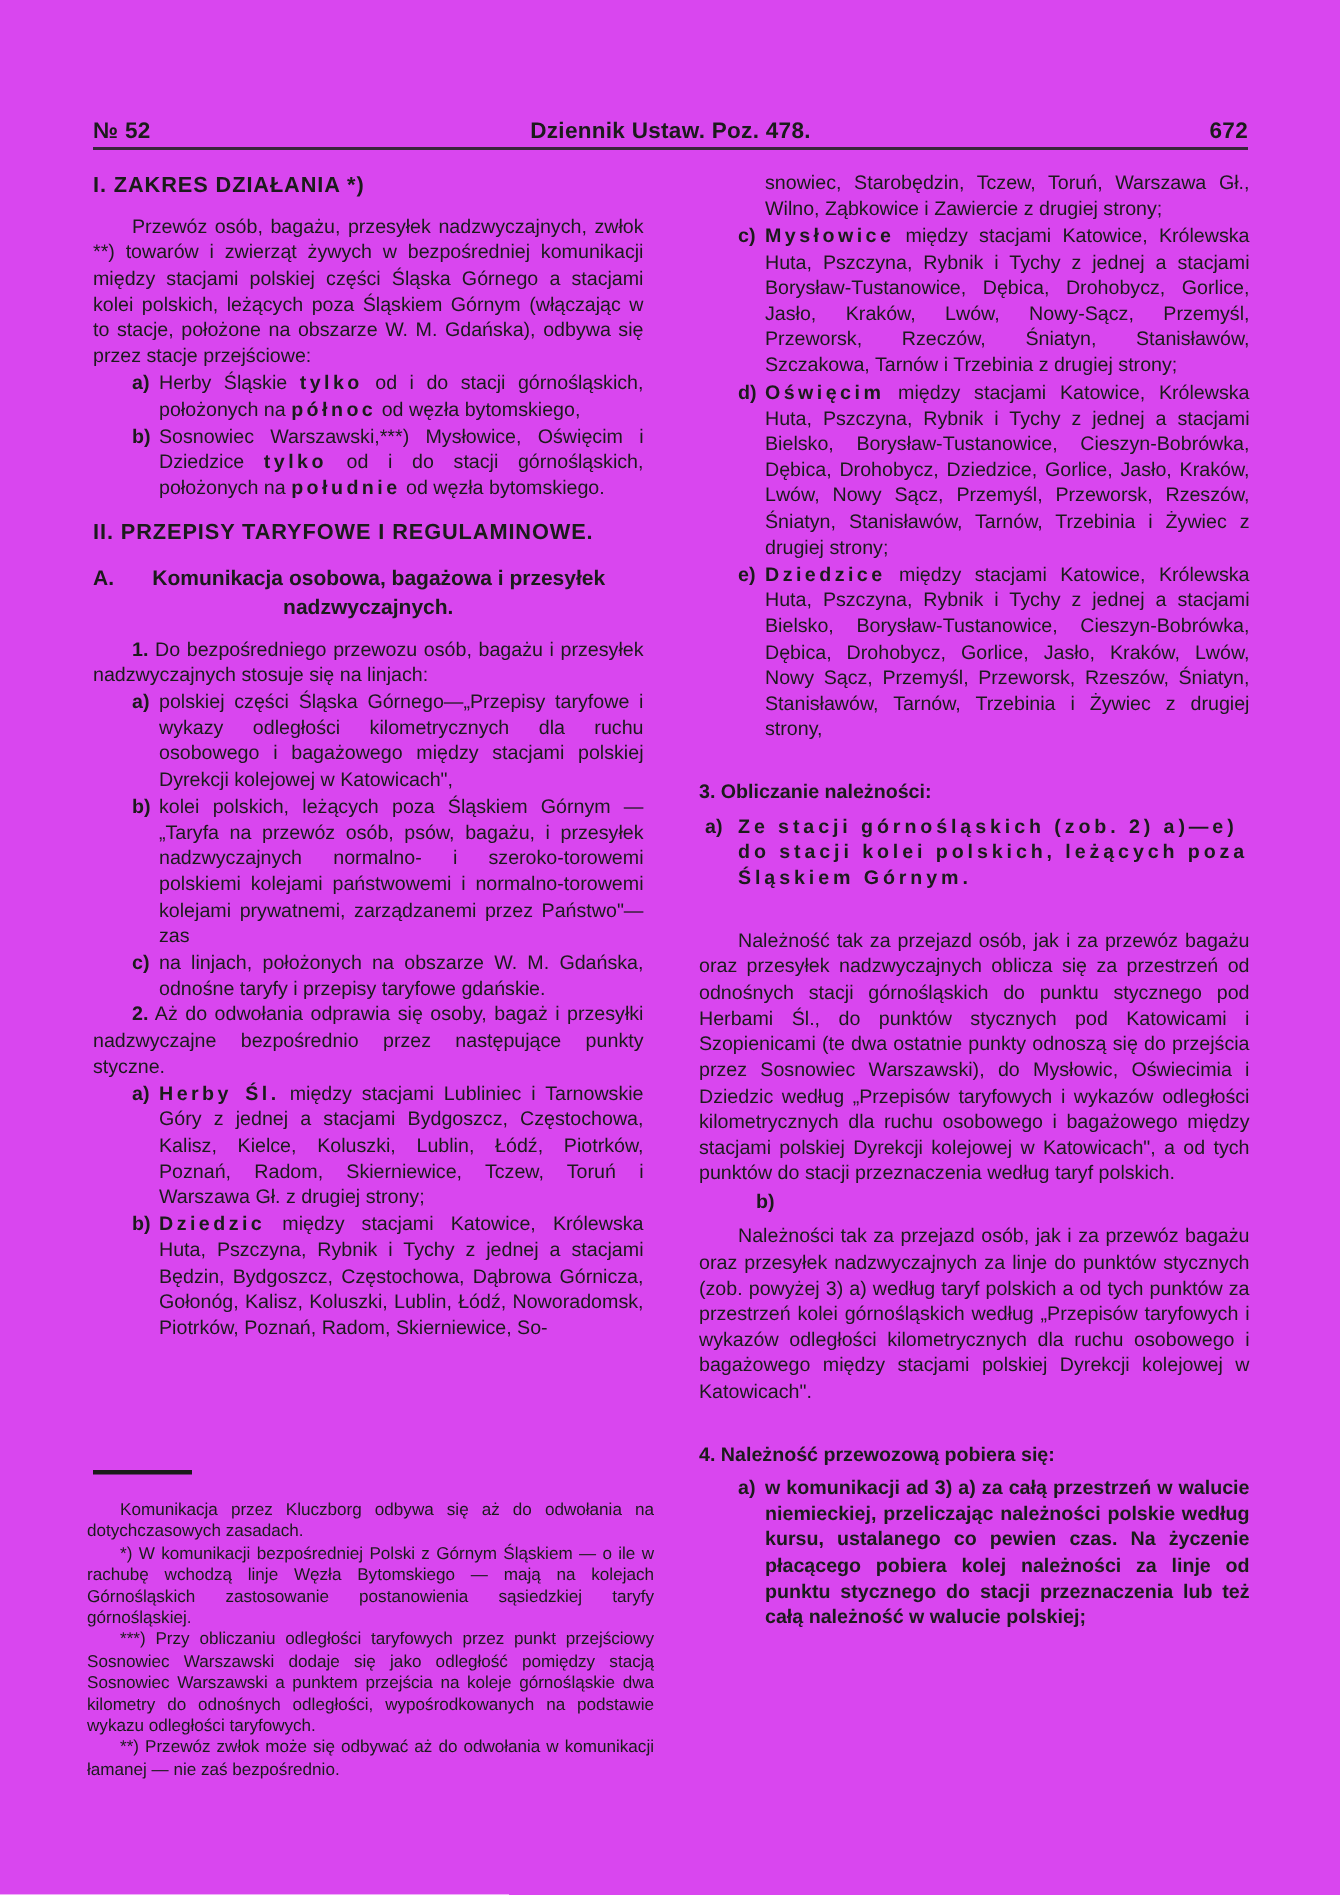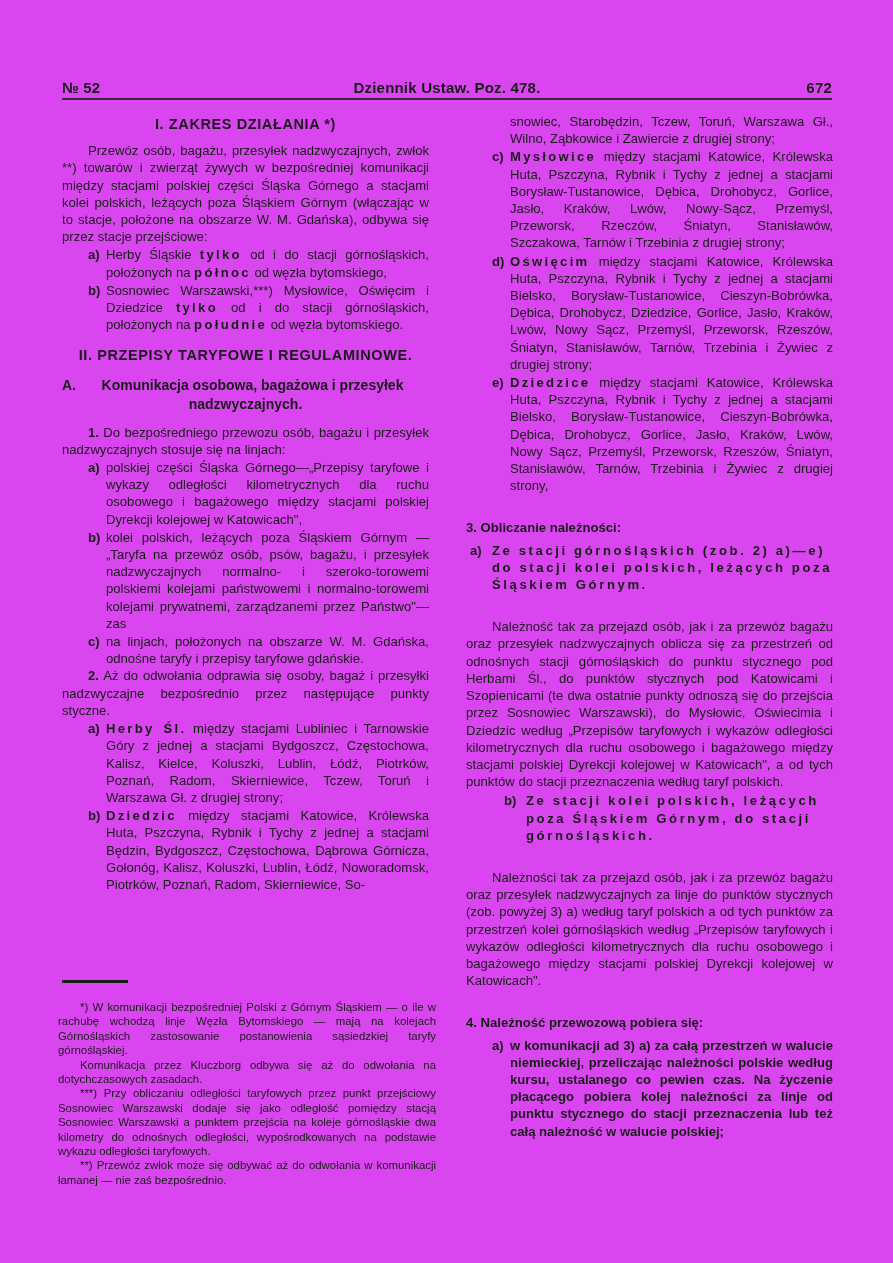--- a/index.html
+++ b/index.html
@@ -70,21 +70,20 @@
     font-size: 13.1px;
     line-height: 17.2px;
     text-align: justify;
     hyphens: none;
   }
   .col-left  { left: 62px; }
   .col-right { left: 466px; }
 
   
   .h-roman {
-    text-align: center;
     font-weight: bold;
     font-size: 14.5px;
     letter-spacing: .6px;
     margin: 4px 0 9px 0;
   }
   .h-roman.tight { margin-top: 14px; margin-bottom: 11px; }
   .h-alpha {
     font-weight: bold;
     font-size: 14px;
     text-align: center;
@@ -237,22 +236,22 @@
 
     <div class="item">
       <span class="mk">b)</span>
       <span class="sp">Dziedzic</span><span> między stacjami Katowice, Królewska Huta, Pszczyna, Rybnik i Tychy z jednej a stacjami Będzin, Bydgoszcz, Częstochowa, Dąbrowa Górnicza, Gołonóg, Kalisz, Koluszki, Lublin, Łódź, Noworadomsk, Piotrków, Poznań, Radom, Skierniewice, So-</span>
     </div>
 
   </div>
 
   <div class="fn-rule"></div>
   <div class="footnotes">
+    <p class="fn-ind">Komunikacja przez Kluczborg odbywa się aż do odwołania na dotychczasowych zasadach.</p>
     <p class="fn-ind">*) W komunikacji bezpośredniej Polski z Górnym Śląskiem — o ile w rachubę wchodzą linje Węzła Bytomskiego — mają na kolejach Górnośląskich zastosowanie postanowienia sąsiedzkiej taryfy górnośląskiej.</p>
-    <p class="fn-ind">Komunikacja przez Kluczborg odbywa się aż do odwołania na dotychczasowych zasadach.</p>
     <p class="fn-ind">***) Przy obliczaniu odległości taryfowych przez punkt przejściowy Sosnowiec Warszawski dodaje się jako odległość pomiędzy stacją Sosnowiec Warszawski a punktem przejścia na koleje górnośląskie dwa kilometry do odnośnych odległości, wypośrodkowanych na podstawie wykazu odległości taryfowych.</p>
     <p class="fn-ind">**) Przewóz zwłok może się odbywać aż do odwołania w komunikacji łamanej — nie zaś bezpośrednio.</p>
   </div>
 
   <div class="col col-right">
 
     <div class="item">
       <span>snowiec, Starobędzin, Tczew, Toruń, Warszawa Gł., Wilno, Ząbkowice i Zawiercie z drugiej strony;</span>
     </div>
 
@@ -278,21 +277,20 @@
 
     <div class="item-wide">
       <span class="mk">a)</span>
       <span class="sp2">Ze stacji górnośląskich (zob. 2) a)—e) do stacji kolei polskich, leżących poza Śląskiem Górnym.</span>
     </div>
 
     <p class="indent para gap">Należność tak za przejazd osób, jak i za przewóz bagażu oraz przesyłek nadzwyczajnych oblicza się za przestrzeń od odnośnych stacji górnośląskich do punktu stycznego pod Herbami Śl., do punktów stycznych pod Katowicami i Szopienicami (te dwa ostatnie punkty odnoszą się do przejścia przez Sosnowiec Warszawski), do Mysłowic, Oświecimia i Dziedzic według „Przepisów taryfowych i wykazów odległości kilometrycznych dla ruchu osobowego i bagażowego między stacjami polskiej Dyrekcji kolejowej w Katowicach", a od tych punktów do stacji przeznaczenia według taryf polskich.</p>
 
     <div class="item-sub gap">
       <span class="mk">b)</span>
-      <span class="sp2">Ze stacji kolei polskich, leżących poza Śląskiem Górnym, do stacji górnośląskich.</span>
     </div>
 
     <p class="indent para gap">Należności tak za przejazd osób, jak i za przewóz bagażu oraz przesyłek nadzwyczajnych za linje do punktów stycznych (zob. powyżej 3) a) według taryf polskich a od tych punktów za przestrzeń kolei górnośląskich według „Przepisów taryfowych i wykazów odległości kilometrycznych dla ruchu osobowego i bagażowego między stacjami polskiej Dyrekcji kolejowej w Katowicach".</p>
 
     <p class="h-num gap">
       <span>4.</span>
       <span>Należność przewozową pobiera się:</span>
     </p>
 
     <div class="item">

